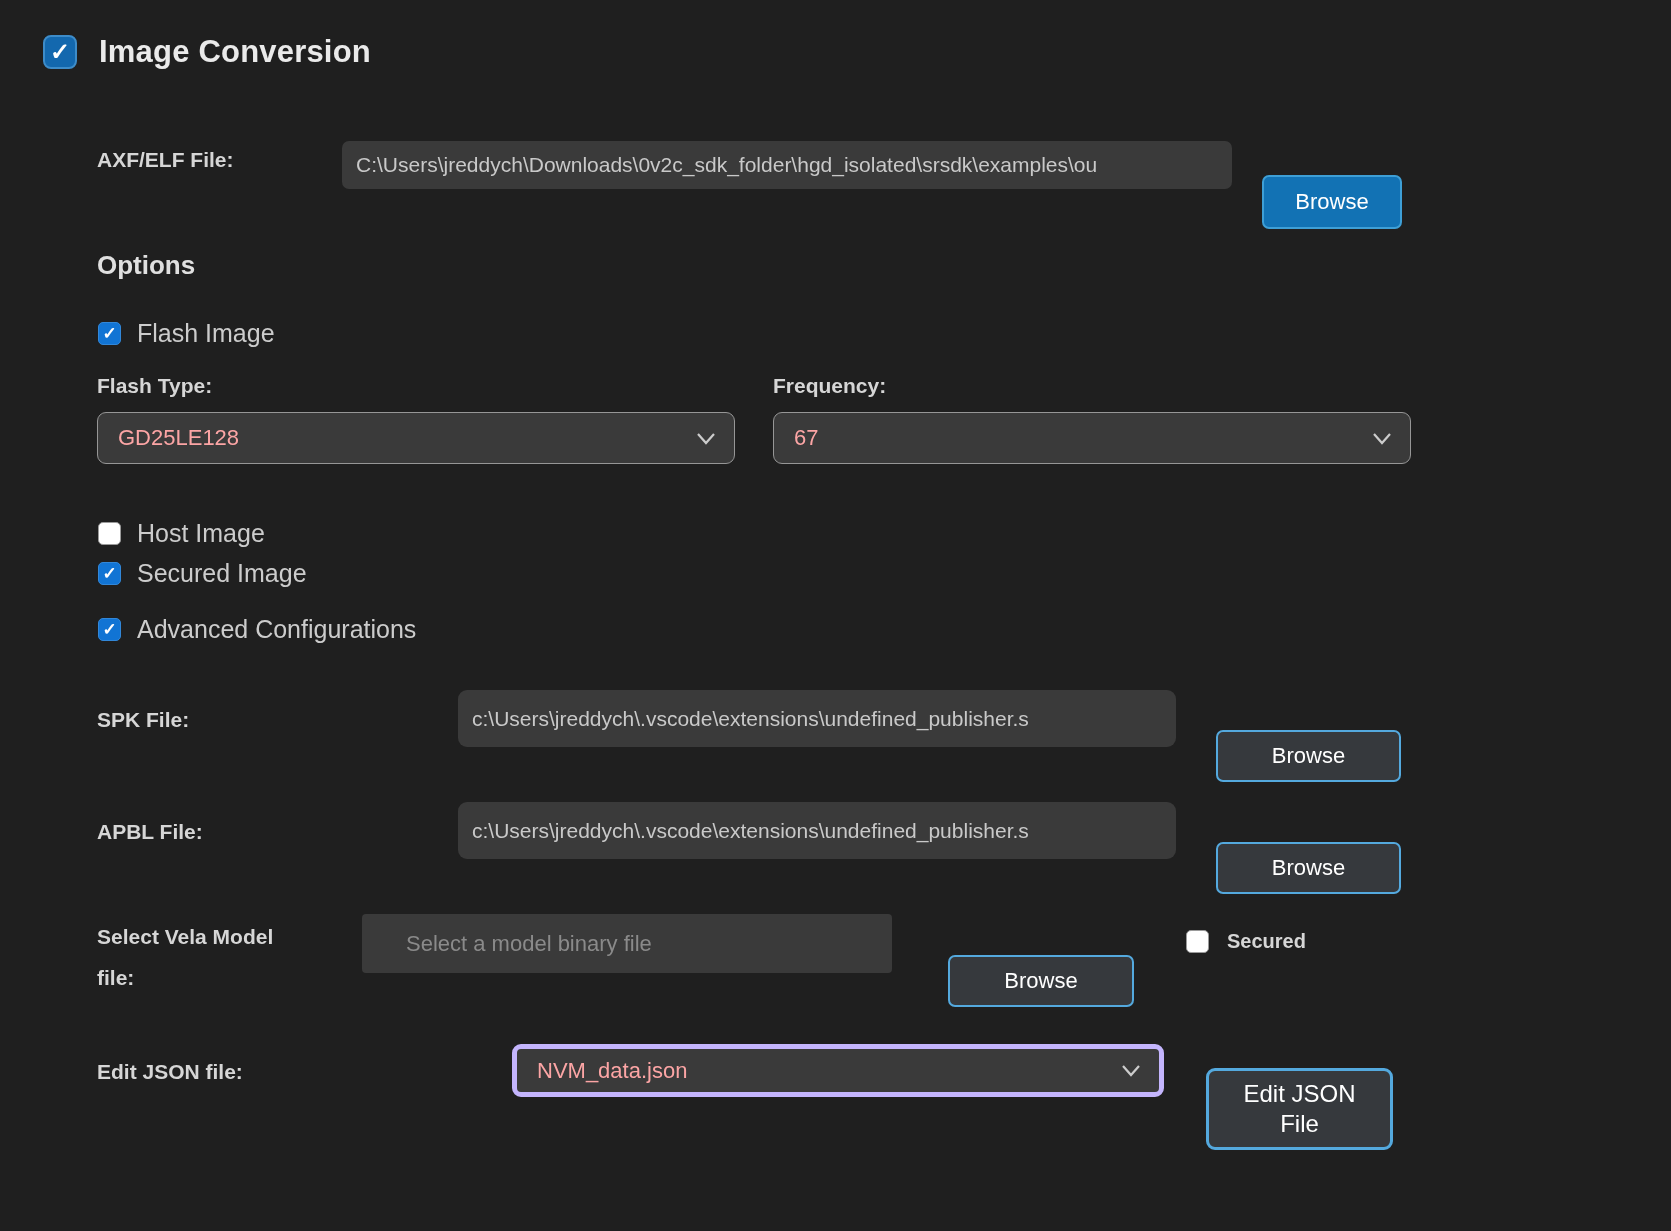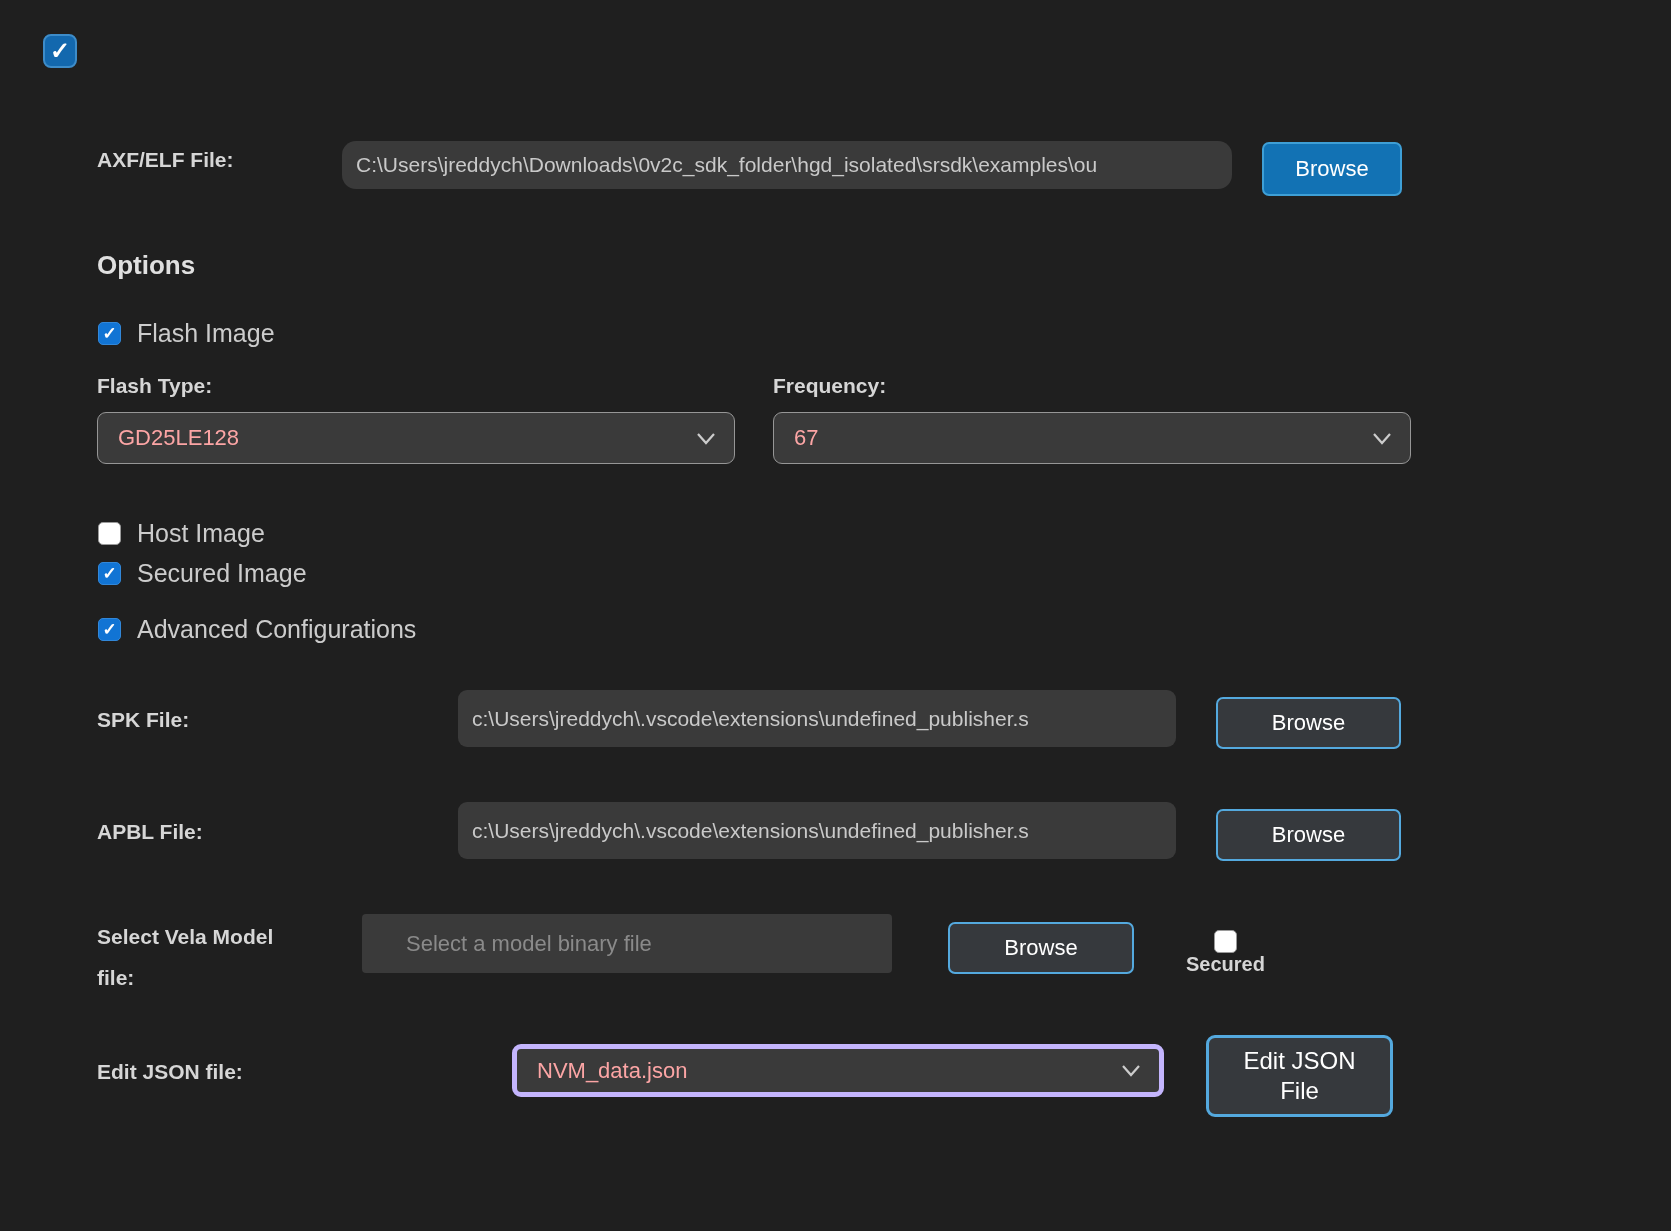--- a/index.html
+++ b/index.html
@@ -45,21 +45,21 @@
     width: 34px; height: 34px; border-radius: 8px;
     border: 2px solid #3d8cc9;
   }
   .checkbox.big.checked { background: #1368ae; }
   .checkbox.big .tick { font-size: 24px; }
 
   .check-row { display: flex; align-items: center; gap: 16px; }
 
   
   .text-input {
-    background: #3a3a3a; border: none; border-radius: 14px;
+    background: #3a3a3a; border: none; border-radius: 7px;
     color: #c9c9c9; font-size: 21px;
     font-family: "Liberation Sans", sans-serif;
     padding: 0 14px; outline: none; width: 100%; height: 100%;
     white-space: nowrap; overflow: hidden;
   }
   .text-input::placeholder { color: #8a8a8a; }
 
   
   .select-box {
     background: #3a3a3a; border: 1px solid #969696; border-radius: 9px;
@@ -67,40 +67,41 @@
     display: flex; align-items: center; justify-content: space-between;
     padding: 0 18px 0 20px; cursor: pointer;
   }
   .select-box.orange { border: 5px solid #c4b5fd; }
   .chevron-down { flex: none; margin-left: 12px; }
 
   
   .btn {
     display: flex; align-items: center; justify-content: center;
     color: #ffffff; font-size: 22px; font-family: "Liberation Sans", sans-serif;
-    border-radius: 7px; cursor: pointer; text-align: center;
+    border-radius: 7px; cursor: pointer; text-align: center; margin-top: 33px;
   }
   .btn-primary {
     background: #1272b4; border: 2px solid #3e9fd6;
   }
   .btn-outline {
     background: #36393d; border: 2.5px solid #54a9de;
   }
   .btn-outline-big {
     background: #36393d; border: 3px solid #54a9de;
     border-radius: 9px; font-size: 24px; line-height: 30px;
   }
 </style>
 </head>
 <body>
 
 <div class="abs check-row" style="left:43px; top:34px;">
   <div class="checkbox big checked">
     <span class="tick">✓</span>
   </div>
+  <div class="page-title" style="margin-left:6px;">Image Conversion</div>
 </div>
 
 <div class="abs field-label" style="left:97px; top:148px;">AXF/ELF File:</div>
 <div class="abs" style="left:342px; top:141px; width:890px; height:48px;">
   <input type="text" class="text-input" value="C:\Users\jreddych\Downloads\0v2c_sdk_folder\hgd_isolated\srsdk\examples\ou" style="">
 </div>
 <div class="abs btn btn-primary" style="left:1262px; top:142px; width:140px; height:54px;">Browse</div>
 
 <div class="abs section-heading" style="left:97px; top:250px;">Options</div>
 
@@ -158,21 +159,21 @@
 <div class="abs" style="left:458px; top:802px; width:718px; height:57px;">
   <input type="text" class="text-input" style="border-radius: 9px;" value="c:\Users\jreddych\.vscode\extensions\undefined_publisher.s">
 </div>
 <div class="abs btn btn-outline" style="left:1216px; top:809px; width:185px; height:52px;">Browse</div>
 
 <div class="abs field-label" style="left:97px; top:916px; width:215px; line-height:41px;">Select Vela Model file:</div>
 <div class="abs" style="left:362px; top:914px; width:530px; height:59px;">
   <input type="text" class="text-input" style="border-radius: 4px; font-size: 22px; padding-left: 44px;" placeholder="Select a model binary file">
 </div>
 <div class="abs btn btn-outline" style="left:948px; top:922px; width:186px; height:52px;">Browse</div>
-<div class="abs check-row" style="left:1186px; top:930px; gap:0;flex-direction:column;">
+<div class="abs check-row" style="left:1186px; top:930px; gap:18px;">
   <div class="checkbox">
     
   </div>
   <div class="small-bold-label">Secured</div>
 </div>
 
 <div class="abs field-label" style="left:97px; top:1060px;">Edit JSON file:</div>
 <div class="abs select-box orange" style="left:512px; top:1044px; width:652px; height:53px;">
   <span>NVM_data.json</span>
   <svg class="chevron-down" width="20" height="13" viewBox="0 0 20 13">

